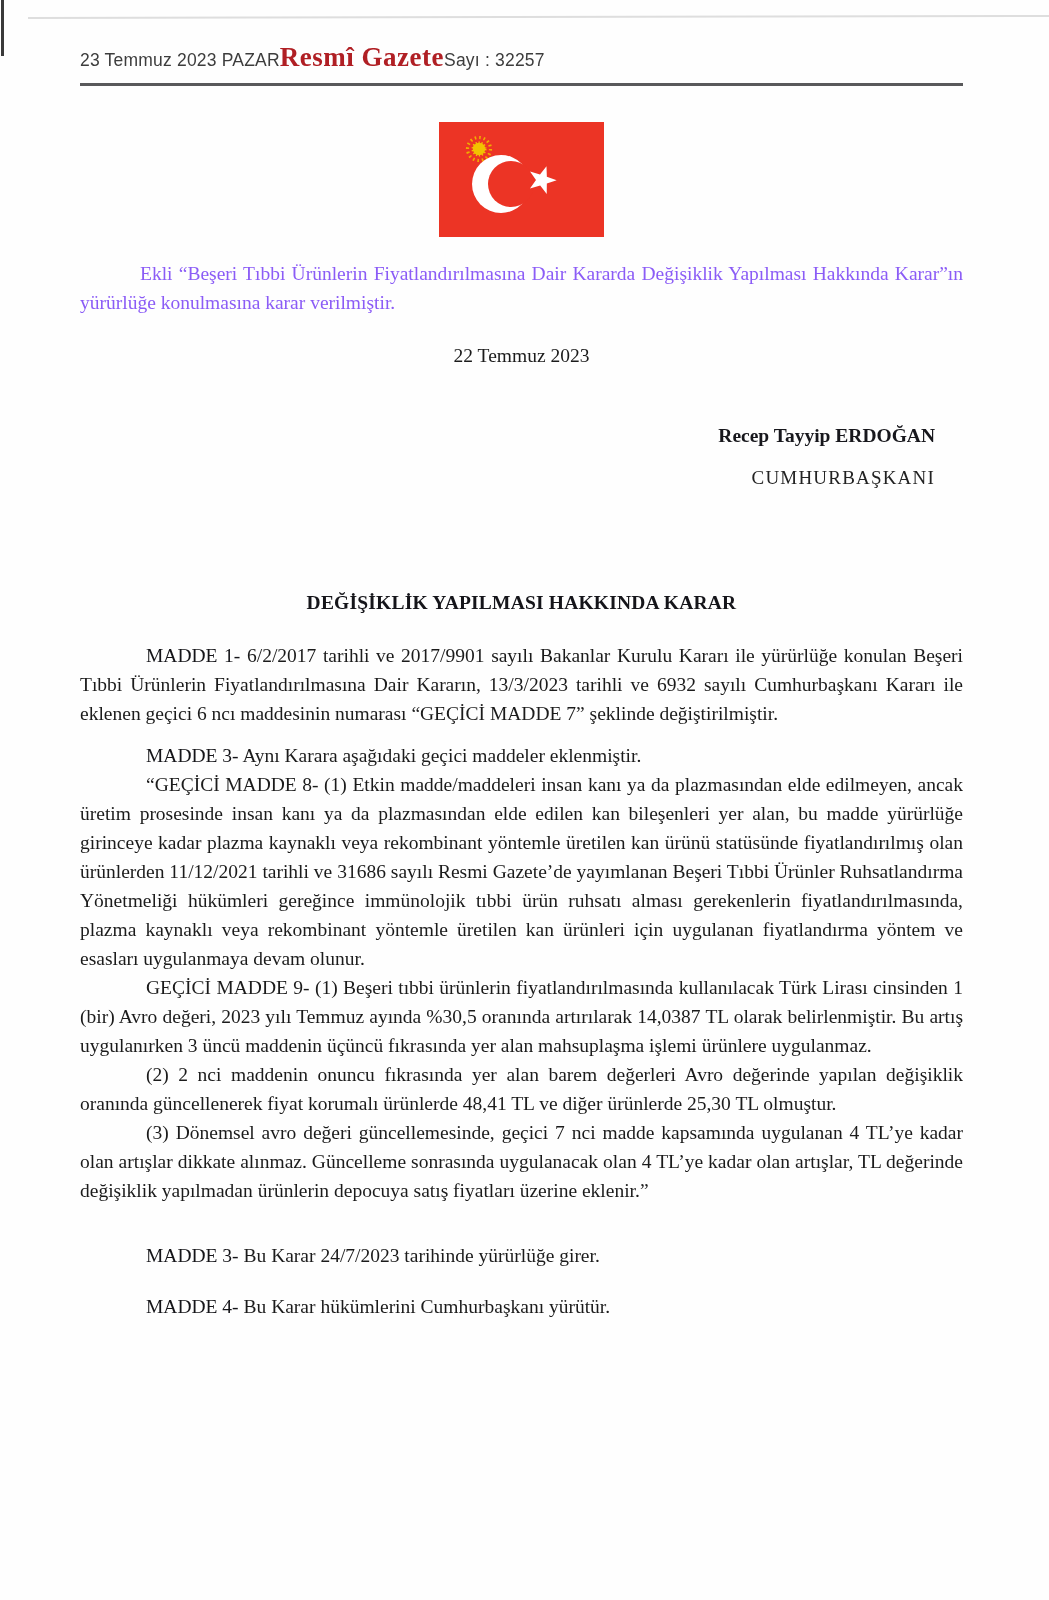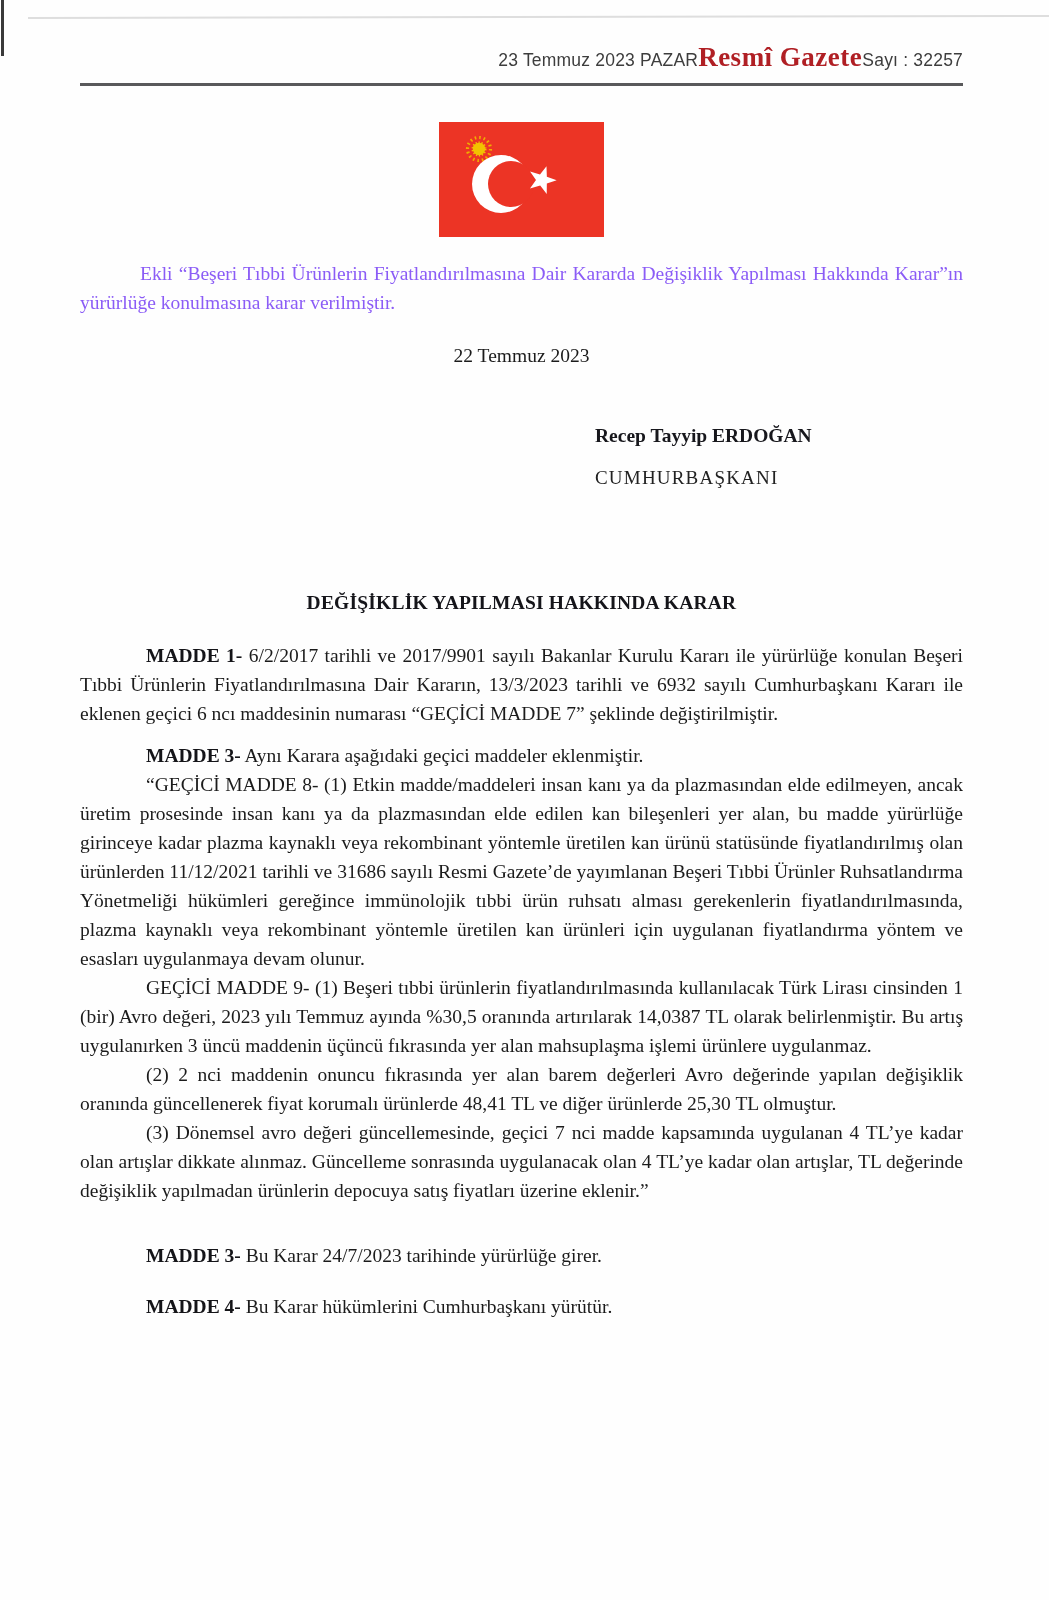--- a/index.html
+++ b/index.html
@@ -11,21 +11,21 @@
     position:relative;
     overflow:hidden;
   }
   
   .artifact-top{position:absolute;top:16px;left:28px;width:1021px;height:2px;background:#dedede;transform:rotate(-0.12deg);}
   .artifact-left{position:absolute;top:0;left:1px;width:3px;height:56px;background:#3a3a3a;}
 
   .page{padding:42px 86px 40px 80px;}
 
   
-  .gz-header{display:flex;align-items:baseline;justify-content:flex-end;}
+  .gz-header{display:flex;align-items:baseline;justify-content:flex-start;}
   .gz-date,.gz-issue{
     font-family:"Liberation Sans", sans-serif;
     font-size:17.5px;color:#3d3d3d;letter-spacing:.2px;
   }
   .gz-title{
     font-size:27px;font-weight:bold;color:#b01f24;
     letter-spacing:.5px;
   }
   .gz-rule{height:3px;background:#59595b;margin-top:10px;}
 
@@ -45,36 +45,36 @@
     margin-top:22px;font-size:19.5px;line-height:29px;
     text-align:justify;text-indent:60px;color:#8b5cf6;
   }
 
   .decision-date{
     text-align:center;font-size:19.5px;margin-top:28px;color:#1b1b1b;
   }
 
   .signature{
     margin-top:58px;margin-left:auto;margin-right:28px;
-    width:340px;text-align:left;
+    width:340px;text-align:right;
   }
   .sig-name{font-weight:bold;font-size:19.5px;color:#17171c;}
   .sig-title{font-size:19px;margin-top:20px;letter-spacing:1.2px;color:#222;}
 
   .decree-title{
     margin-top:100px;text-align:center;font-weight:bold;
     font-size:19.5px;line-height:28px;color:#15151a;letter-spacing:.2px;
   }
 
   .articles{margin-top:24px;}
   .para{
     margin:0;font-size:19.5px;line-height:29px;
     text-align:justify;text-indent:66px;color:#1b1b1b;
   }
-  .para .lead{font-weight:bold;color:#141418;}
+  .para .lead{font-weight:normal;color:#141418;}
   .gap-sm{margin-top:13px;}
   .gap-lg{margin-top:36px;}
   .gap-md{margin-top:22px;}
 </style>
 </head>
 <body>
 
 <div class="artifact-top"></div>
 <div class="artifact-left"></div>
 

